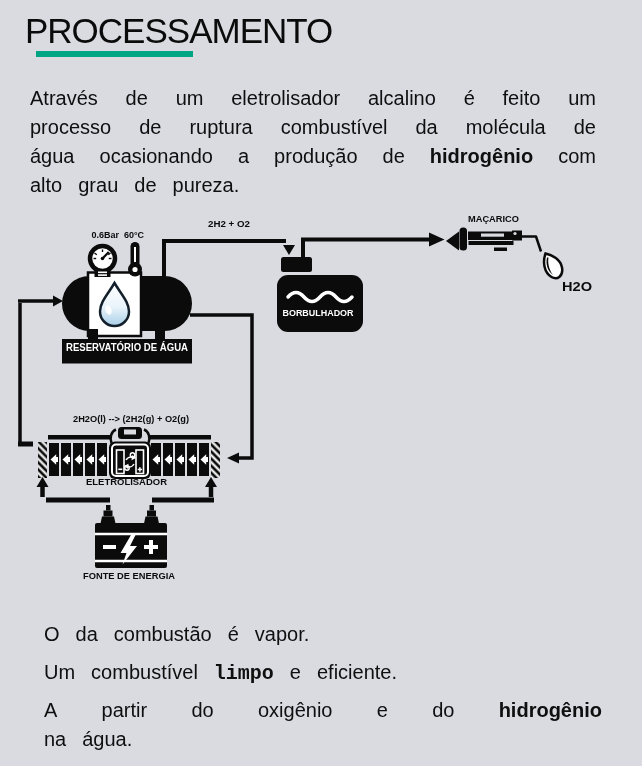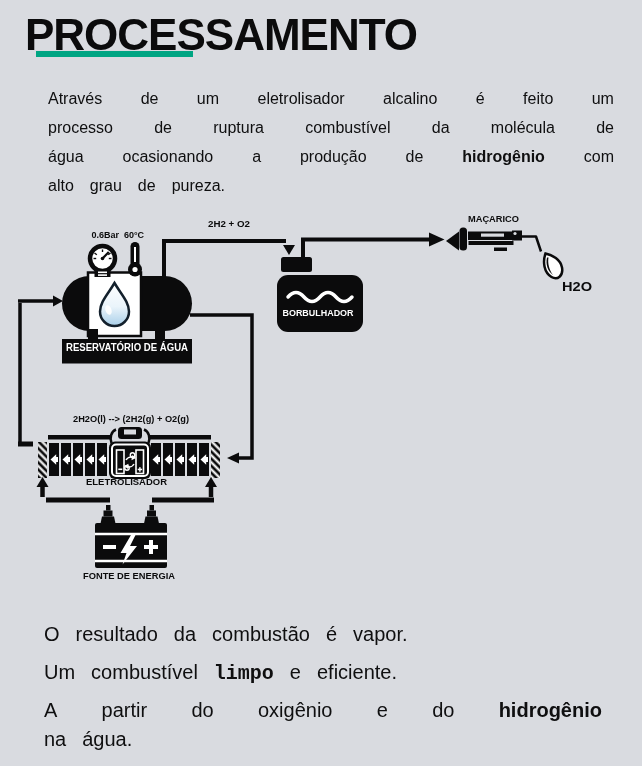--- a/index.html
+++ b/index.html
@@ -1,21 +1,21 @@
 <!DOCTYPE html>
 <html><head>
 <meta charset="utf-8">
 <style>
   html,body{margin:0;padding:0;background:#d9dbe0;}
   .page{position:relative;width:642px;height:766px;background:#d9dbe0;
         font-family:"Liberation Sans",sans-serif;color:#0f0f10;overflow:hidden;}
-  .title{position:absolute;left:25px;top:13px;margin:0;font-size:44px;font-weight:bold;
+  .title{position:absolute;left:25px;top:13px;margin:0;font-size:35px;font-weight:normal;
          letter-spacing:-1px;line-height:1;color:#0b0b0c;}
   .underline{position:absolute;left:36px;top:51px;width:157px;height:6px;background:#00a583;}
-  .intro{position:absolute;left:48px;top:84px;width:566px;font-size:16px;}
+  .intro{position:absolute;left:30px;top:84px;width:566px;font-size:20px;}
   .outro{position:absolute;left:44px;top:620px;width:558px;font-size:20px;}
   .jline{display:flex;gap:16px;white-space:nowrap;height:29px;line-height:29px;align-items:baseline;}
   .just{justify-content:space-between;gap:0;}
   .mb{margin-bottom:9px;}
   svg.diagram{position:absolute;left:0;top:0;}
   svg text{font-family:"Liberation Sans",sans-serif;font-weight:bold;}
 </style>
 </head>
 <body>
 
@@ -217,21 +217,20 @@
         <span>alto</span>
         <span>grau</span>
         <span>de</span>
         <span>pureza.</span>
       </div>
   </div>
 
   <div class="outro">
     <div class="jline mb">
         <span>O</span>
-        <span>resultado</span>
         <span>da</span>
         <span>combustão</span>
         <span>é</span>
         <span>vapor.</span>
       </div>
     <div class="jline mb">
         <span>Um</span>
         <span>combustível</span>
         <span style="font-weight: bold; font-family: Liberation Mono, monospace;">limpo</span>
         <span>e</span>

